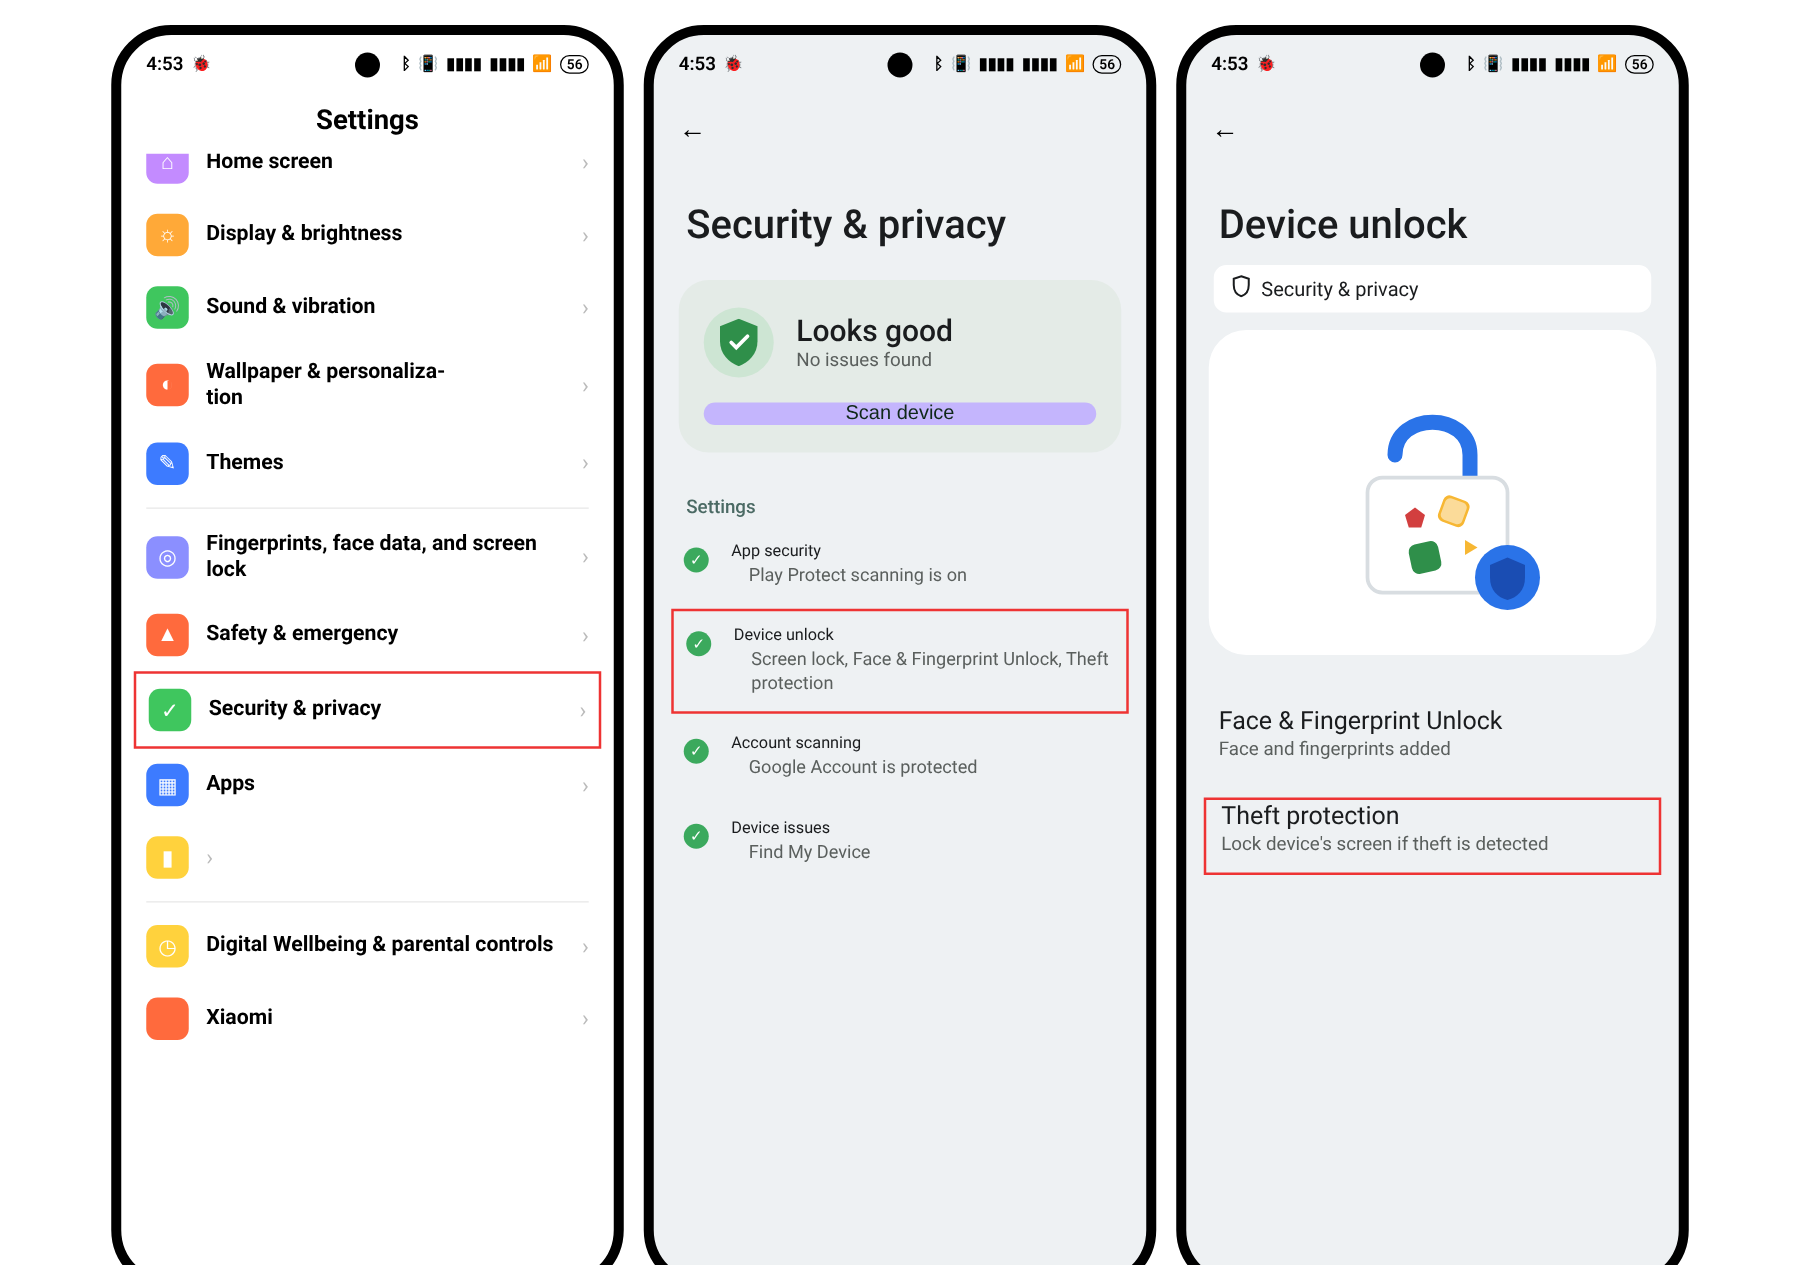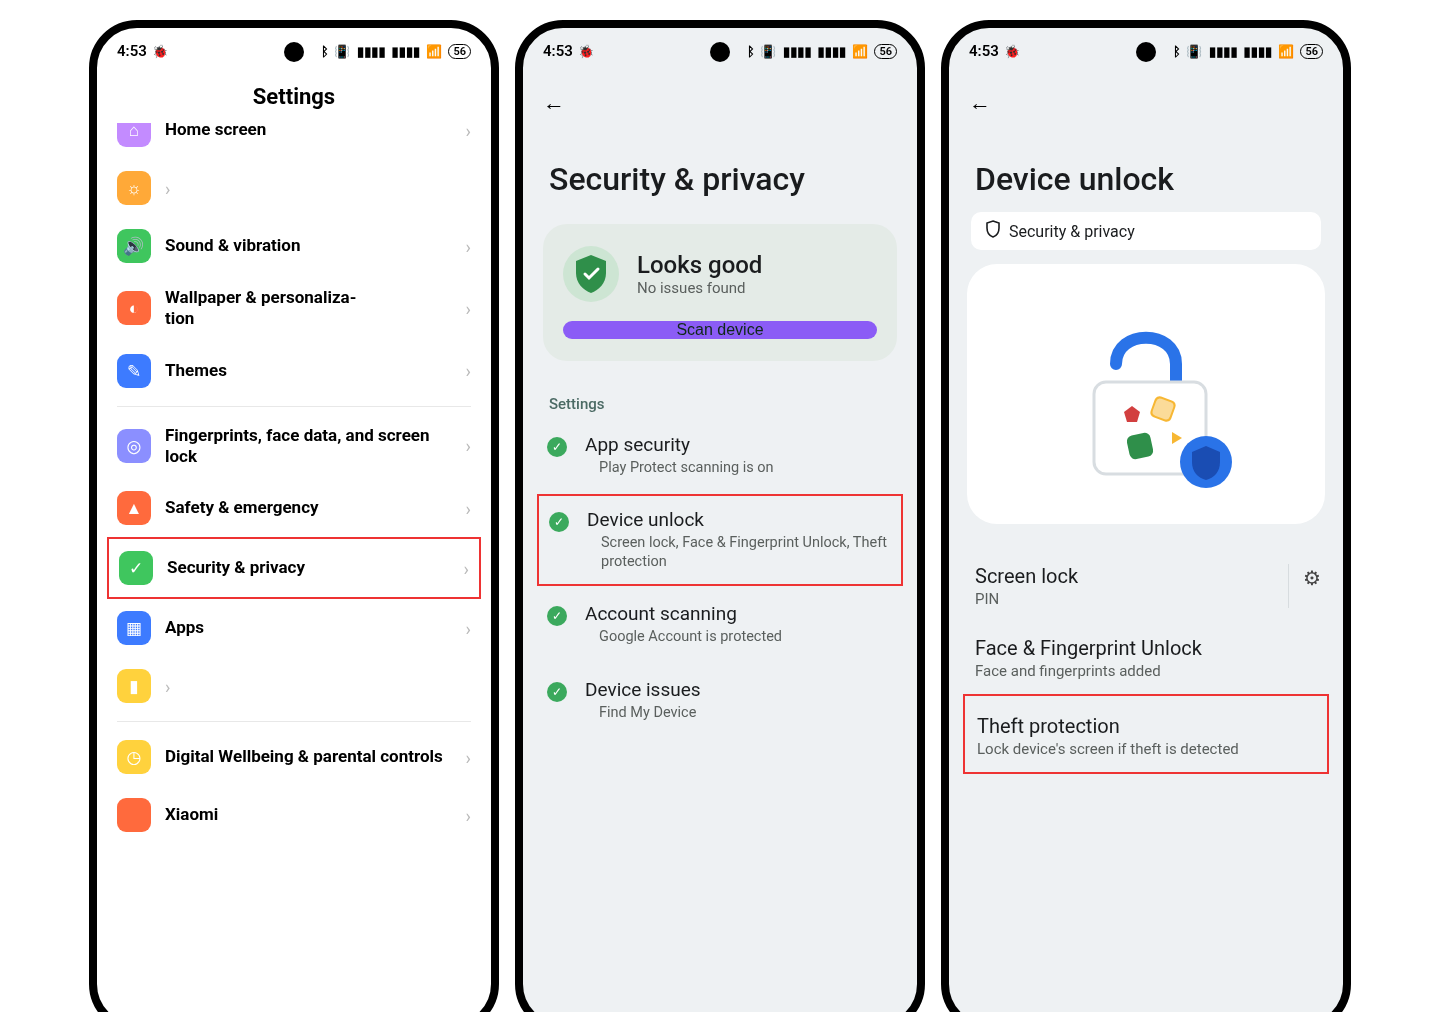--- a/index.html
+++ b/index.html
@@ -95,39 +95,39 @@
   .p2-card-top { display: flex; align-items: center; gap: 18px; margin-bottom: 18px; }
   .shield-wrap {
     width: 56px; height: 56px; border-radius: 50%;
     background: #cde5d3;
     display: flex; align-items: center; justify-content: center;
   }
   .p2-card-title { font-size: 24px; font-weight: 500; color: #1a1c1e; }
   .p2-card-sub { font-size: 15px; color: #5a5f5d; }
   .p2-scan-btn {
     width: 100%;
-    background: #8b5cf6;
+    background: #c4b5fd;
     border: none;
     border-radius: 26px;
     padding: 0 0;
     font-size: 16px;
     color: #0f2818;
     font-weight: 500;
   }
   .p2-section-label { font-size: 15px; color: #4b6a64; padding: 34px 26px 4px; font-weight: 500; }
   .p2-item { display: flex; align-items: flex-start; gap: 18px; padding: 16px 24px; }
   .p2-check {
     width: 20px; height: 20px; border-radius: 50%;
     background: #3ba95d;
     display: flex; align-items: center; justify-content: center;
     color: #fff; font-size: 12px;
     margin-top: 4px;
     flex-shrink: 0;
   }
-  .p2-item-title { font-size: 19px; color: #1a1c1e; }
+  .p2-item-title { font-size: 13px; color: #1a1c1e; }
   .p2-item-sub { font-size: 14.5px; color: #5a5f5d; line-height: 1.35; margin-top: 2px; margin-left: 14px; }
   .p2-hl { margin: 0 14px; padding: 12px 10px; }
 
   
   .p3-chip {
     display: inline-flex; align-items: center; gap: 8px;
     background: #fff; border-radius: 10px;
     padding: 8px 14px; margin: 0 22px;
     font-size: 16px; color: #1a1c1e;
   }
@@ -139,21 +139,21 @@
     display: flex;
     align-items: center;
     justify-content: center;
     position: relative;
   }
   .p3-row { padding: 14px 26px; position: relative; }
   .p3-row-title { font-size: 20px; color: #1a1c1e; }
   .p3-row-sub { font-size: 15px; color: #5a5f5d; margin-top: 2px; }
   .p3-gear { position: absolute; right: 22px; top: 16px; font-size: 20px; color: #444; }
   .p3-vdiv { position: absolute; right: 54px; top: 14px; bottom: 14px; width: 1px; background: #d7dcdf; }
-  .p3-hl { margin: 0 14px 0; padding: 18px 12px 14px; }
+  .p3-hl { margin: 16px 14px 0; padding: 0 12px 14px; }
 
   .nav-pill {
     position: absolute;
     bottom: 6px;
     left: 50%;
     transform: translateX(-50%);
     width: 130px;
     height: 5px;
     background: #000;
     border-radius: 3px;
@@ -182,20 +182,21 @@
   <div class="p1-title">Settings</div>
 
   <div class="p1-list">
     <div class="p1-row cut-top">
       <div class="p1-icon" style="background:#c38bff">⌂</div>
       <div class="p1-label">Home screen</div>
       <div class="p1-chevron">›</div>
     </div>
     <div class="p1-row">
       <div class="p1-icon" style="background:#ffa938">☼</div>
+      <div class="p1-label">Display &amp; brightness</div>
       <div class="p1-chevron">›</div>
     </div>
     <div class="p1-row">
       <div class="p1-icon" style="background:#3fc65e">🔊</div>
       <div class="p1-label">Sound &amp; vibration</div>
       <div class="p1-chevron">›</div>
     </div>
     <div class="p1-row">
       <div class="p1-icon" style="background:#ff6a3d">◐</div>
       <div class="p1-label" style="white-space:pre-line">Wallpaper &amp; personaliza-
@@ -369,26 +370,20 @@
       <rect x="106" y="104" width="22" height="22" rx="5" fill="#f7b733" transform="rotate(20 117 115)"></rect>
       <rect x="108" y="106" width="18" height="18" rx="4" fill="#fff" opacity="0.5" transform="rotate(20 117 115)"></rect>
       <path d="M126 138 l10 6 l-10 6 z" fill="#f7b733"></path>
       <rect x="82" y="140" width="24" height="24" rx="6" fill="#2f8f4a" transform="rotate(-12 94 152)"></rect>
 
       <circle cx="160" cy="168" r="26" fill="#2a73e8"></circle>
       <path d="M160 152 L174 158 V168 C174 178 168 184 160 186 C152 184 146 178 146 168 V158 Z" fill="#1a4db3"></path>
     </svg>
   </div>
 
-  <div class="p3-row">
-    <div class="p3-row-title">Screen lock</div>
-    <div class="p3-row-sub">PIN</div>
-    <div class="p3-vdiv"></div>
-    <div class="p3-gear">⚙</div>
-  </div>
 
   <div class="p3-row">
     <div class="p3-row-title">Face &amp; Fingerprint Unlock</div>
     <div class="p3-row-sub">Face and fingerprints added</div>
   </div>
 
   <div class="highlight-red p3-hl">
     <div>
       <div class="p3-row-title">Theft protection</div>
       <div class="p3-row-sub">Lock device's screen if theft is detected</div>

